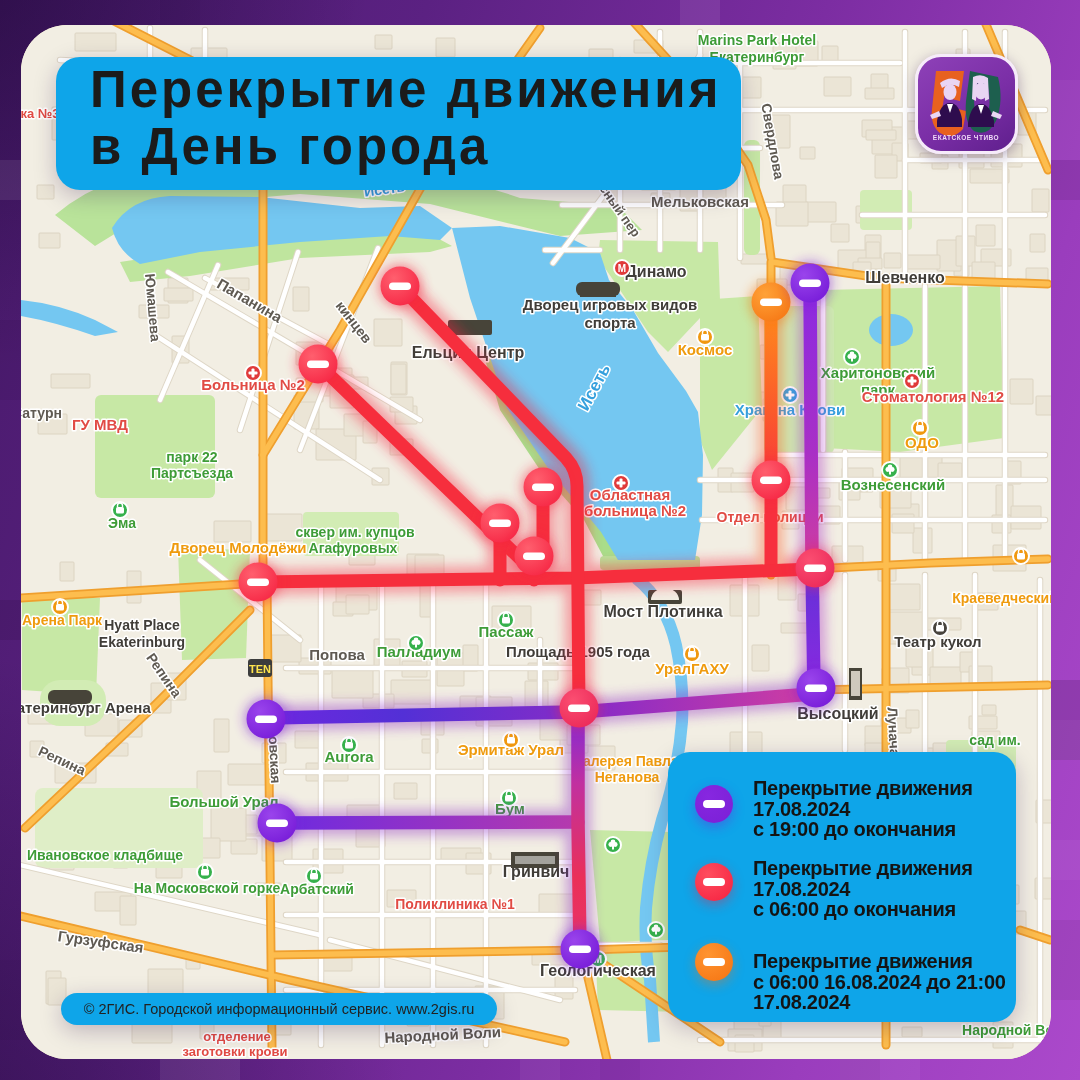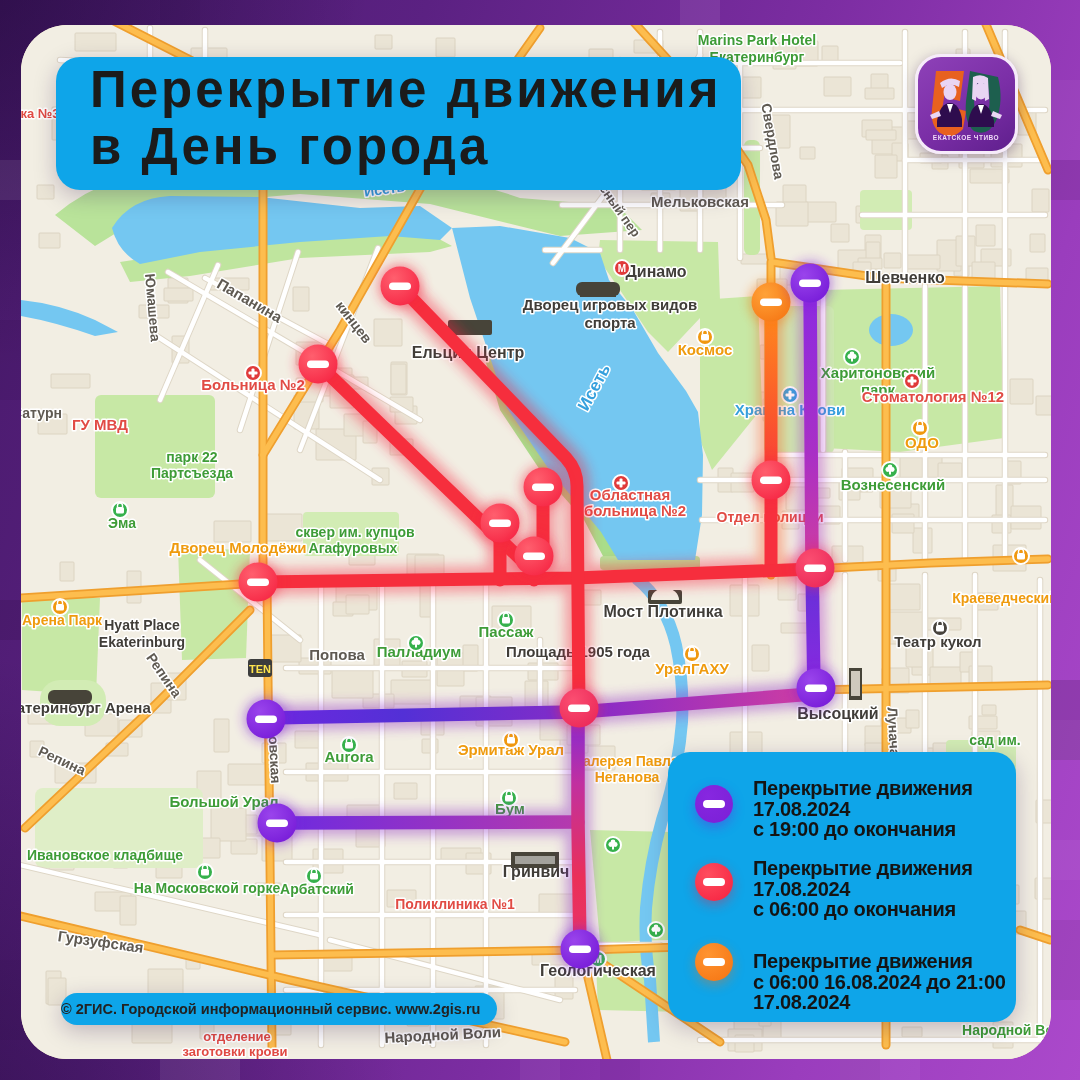--- a/index.html
+++ b/index.html
@@ -8,21 +8,21 @@
  radial-gradient(700px 700px at -80px 1140px,rgba(16,2,36,0.45),rgba(16,2,36,0) 70%),
  linear-gradient(108deg,#481a6b 0%,#5b2182 30%,#7c2da2 58%,#9a3dbd 80%,#ab49cb 100%);}
 #mapwrap{position:absolute;left:21px;top:25px;width:1030px;height:1034px;
  border-radius:46px;overflow:hidden;background:#fef9c3;}
 .card{position:absolute;background:#0ea5e9;box-shadow:0 6px 22px rgba(40,10,70,.25);}
 #title{left:56px;top:57px;width:685px;height:133px;border-radius:24px;}
 #title div{margin:4px 0 0 34px;font-weight:bold;color:#1b1b1b;font-size:51px;
  line-height:57px;letter-spacing:3px;}
 #legend{left:668px;top:752px;width:348px;height:270px;border-radius:22px;}
 #copyr{left:61px;top:993px;width:436px;height:32px;border-radius:16px;
- text-align:left;font-weight:bold;font-size:14.5px;color:#222;line-height:32px;white-space:nowrap;}
+ text-align:center;font-weight:normal;font-size:14.5px;color:#222;line-height:32px;white-space:nowrap;}
 .lrow{position:absolute;left:85px;font-size:20px;line-height:20.5px;color:#141414;
  font-weight:bold;letter-spacing:-0.3px;}
 .lic{position:absolute;left:27px;width:38px;height:38px;border-radius:50%;}
 .lic:after{content:"";position:absolute;left:8px;top:15px;width:22px;height:8px;
  border-radius:4px;background:#fff;}
 #logo{position:absolute;left:915px;top:54px;width:103px;height:100px;border-radius:26px;
  background:linear-gradient(145deg,#8e41b8 0%,#7a2ea6 55%,#5f1f8d 100%);
  border:3px solid #f6ebfa;box-sizing:border-box;box-shadow:0 4px 14px rgba(40,10,70,.35);}
 </style></head><body>
 

